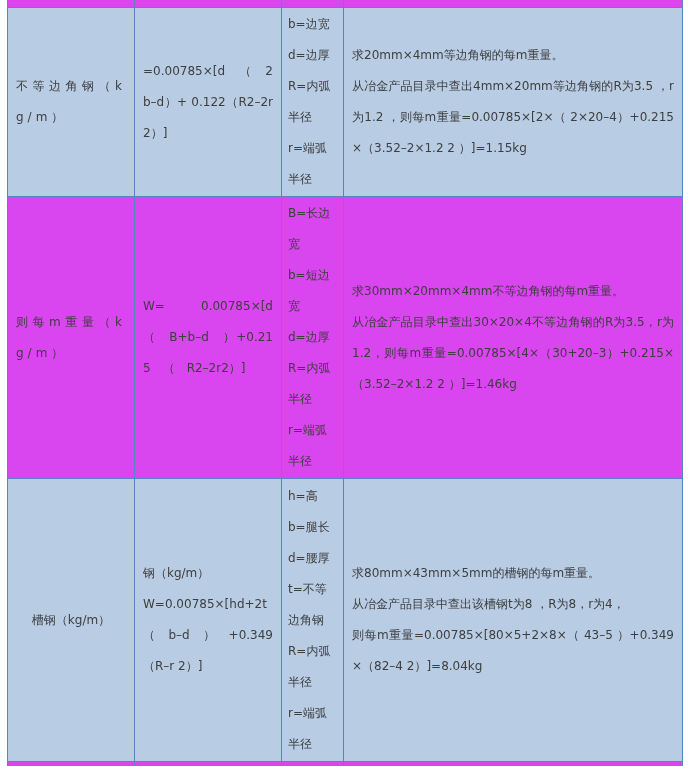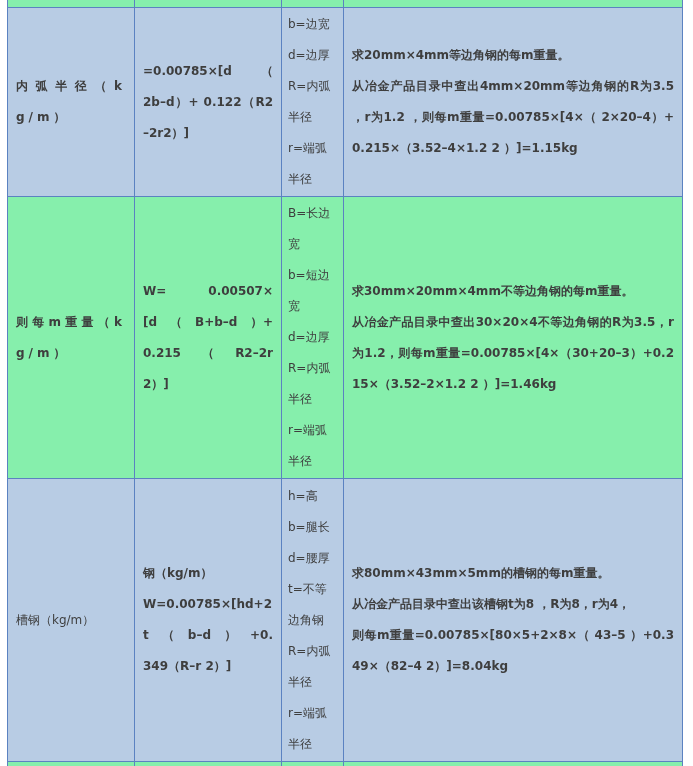--- a/index.html
+++ b/index.html
@@ -6,56 +6,56 @@
   body { width: 693px; height: 766px; overflow: hidden; position: relative;
          font-family: "DejaVu Sans", "Liberation Sans", sans-serif; color: #3e3e3e; }
   .tbl { position: absolute; left: 7px; top: -20px; border-collapse: collapse; table-layout: fixed; }
   .tbl td { border: 1px solid #5b82c1; vertical-align: middle; padding: 0 8px;
             font-size: 12px; line-height: 31px; word-break: break-all; }
   .c1 { width: 110px; }
   .c2 { width: 130px; }
   .c3 { width: 49px; padding: 0 6px !important; }
   .c4 { width: 322px; }
   .row-blue td { background: #b8cce4; }
-  .row-white td { background: #86efac; }
-  .just { text-align: justify; text-align-last: left; font-weight: bold; }
-  .center { text-align: left; }
+  .row-white td { background: #d946ef; }
+  .just { text-align: justify; text-align-last: left; }
+  .center { text-align: center; }
   .line { display: block; }
   .spaced { letter-spacing: 4px; }
 </style>
 </head>
 <body>
 
 <table class="tbl">
   <tbody>
       <tr class="row-white" style="height:27px;">
     <td class="c1"></td>
     <td class="c2"></td>
     <td class="c3"></td>
     <td class="c4"></td>
   </tr>
 
   <tr class="row-blue" style="height:189px;">
-    <td class="c1 just spaced">内弧半径（kg/m）</td>
+    <td class="c1 just spaced">不等边角钢（kg/m）</td>
     <td class="c2 just">=0.00785×[d　（　2b–d）+ 0.122（R2–2r2）]</td>
     <td class="c3">
       <span class="line">b=边宽</span>
       <span class="line">d=边厚</span>
       <span class="line">R=内弧半径</span>
       <span class="line">r=端弧半径</span>
     </td>
     <td class="c4 just">
       <span class="line">求20mm×4mm等边角钢的每m重量。</span>
-      <span class="line">从冶金产品目录中查出4mm×20mm等边角钢的R为3.5 ，r为1.2 ，则每m重量=0.00785×[4×（ 2×20–4）+0.215×（3.52–4×1.2 2 ）]=1.15kg</span>
+      <span class="line">从冶金产品目录中查出4mm×20mm等边角钢的R为3.5 ，r为1.2 ，则每m重量=0.00785×[2×（ 2×20–4）+0.215×（3.52–2×1.2 2 ）]=1.15kg</span>
     </td>
   </tr>
 
   <tr class="row-white" style="height:282px;">
     <td class="c1 just spaced">则每m重量（kg/m）</td>
-    <td class="c2 just">W=　　　0.00507×[d　（　B+b–d　）+0.215　（　R2–2r2）]</td>
+    <td class="c2 just">W=　　　0.00785×[d　（　B+b–d　）+0.215　（　R2–2r2）]</td>
     <td class="c3">
       <span class="line">B=长边宽</span>
       <span class="line">b=短边宽</span>
       <span class="line">d=边厚</span>
       <span class="line">R=内弧半径</span>
       <span class="line">r=端弧半径</span>
     </td>
     <td class="c4 just">
       <span class="line">求30mm×20mm×4mm不等边角钢的每m重量。</span>
       <span class="line">从冶金产品目录中查出30×20×4不等边角钢的R为3.5，r为1.2，则每m重量=0.00785×[4×（30+20–3）+0.215×（3.52–2×1.2 2 ）]=1.46kg</span>

